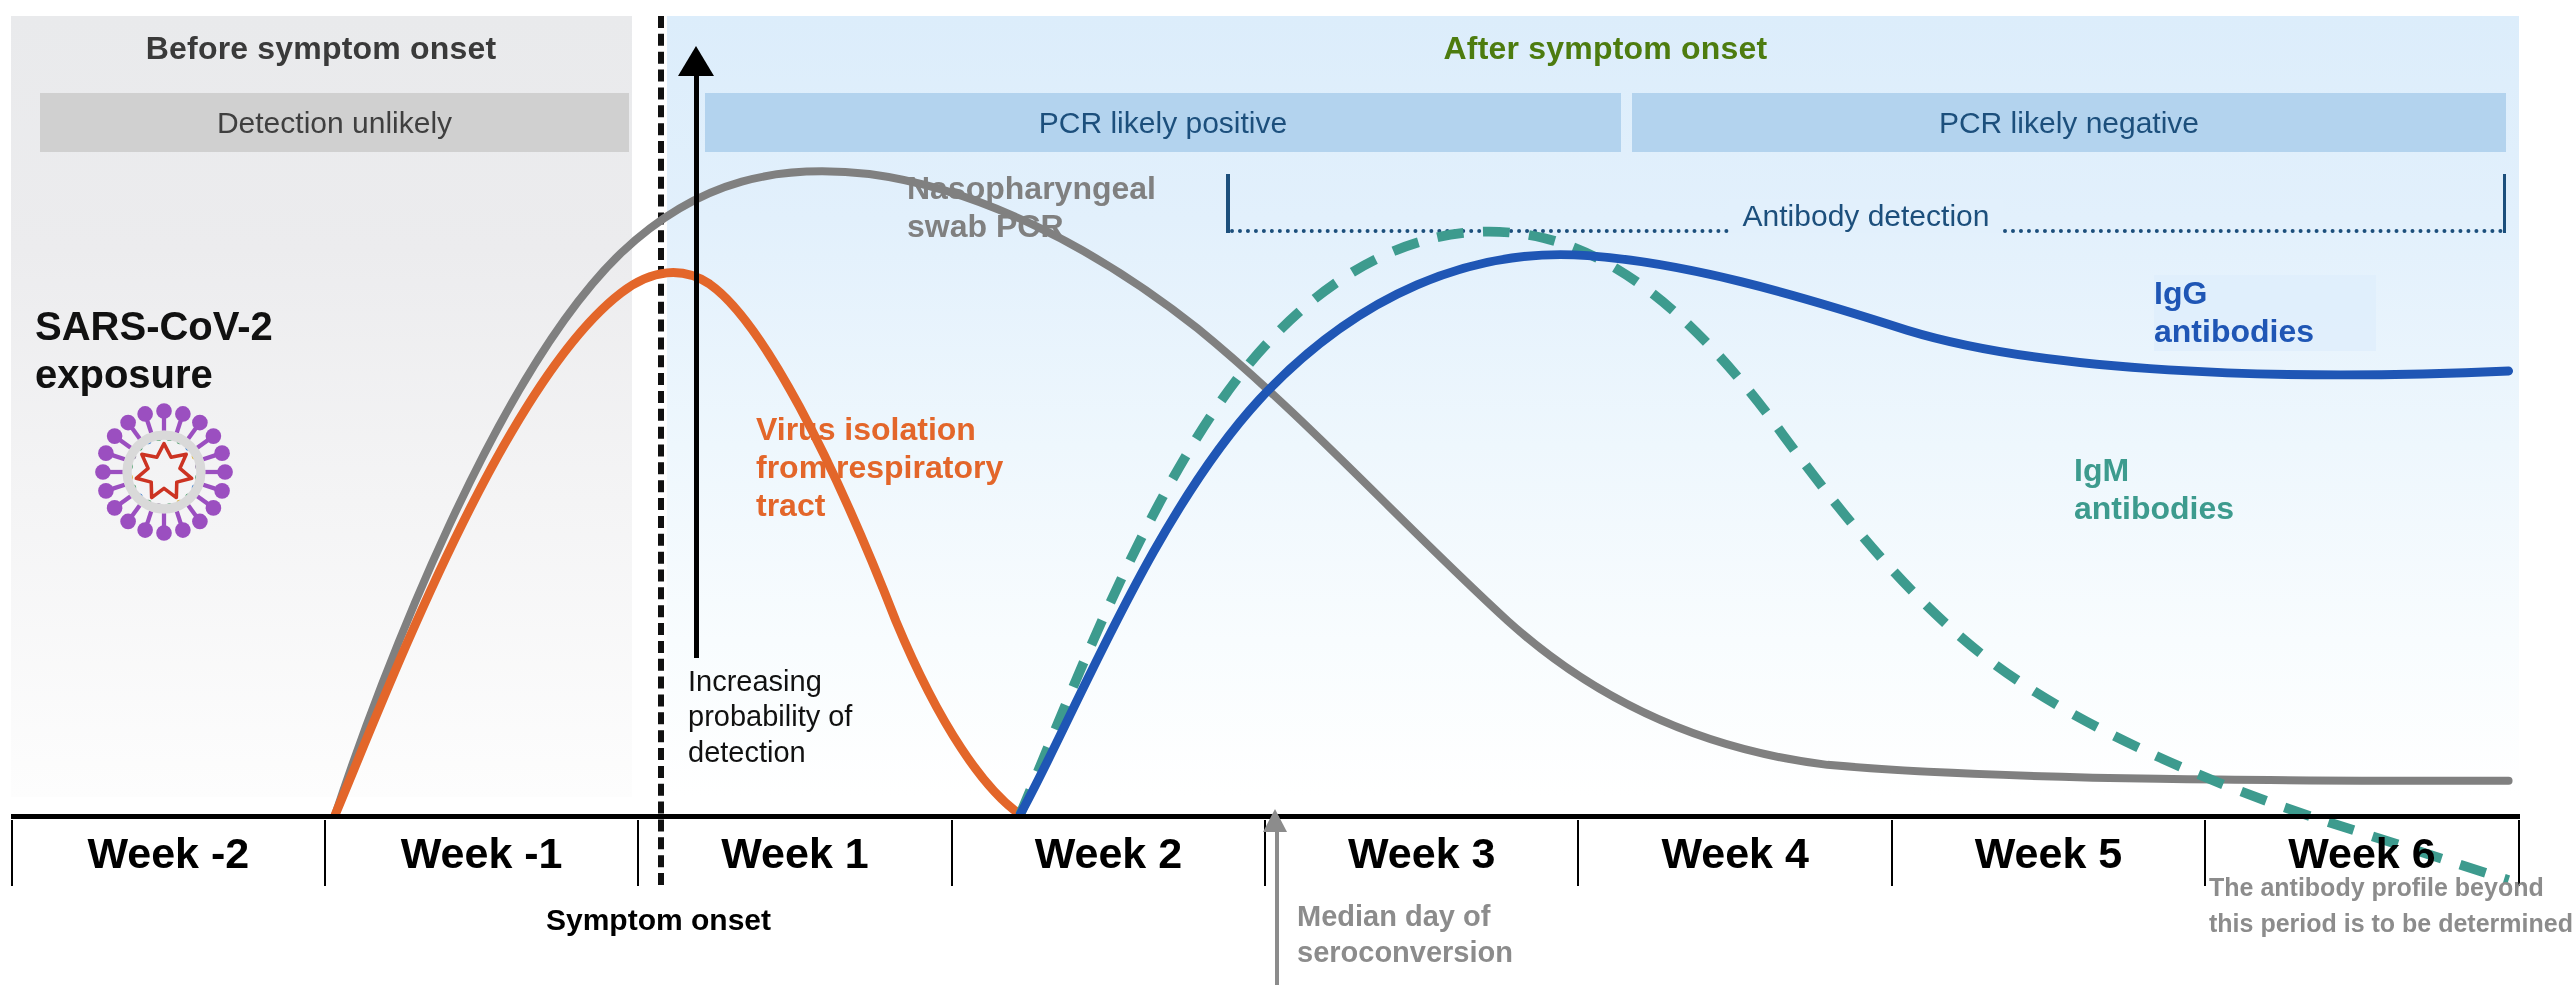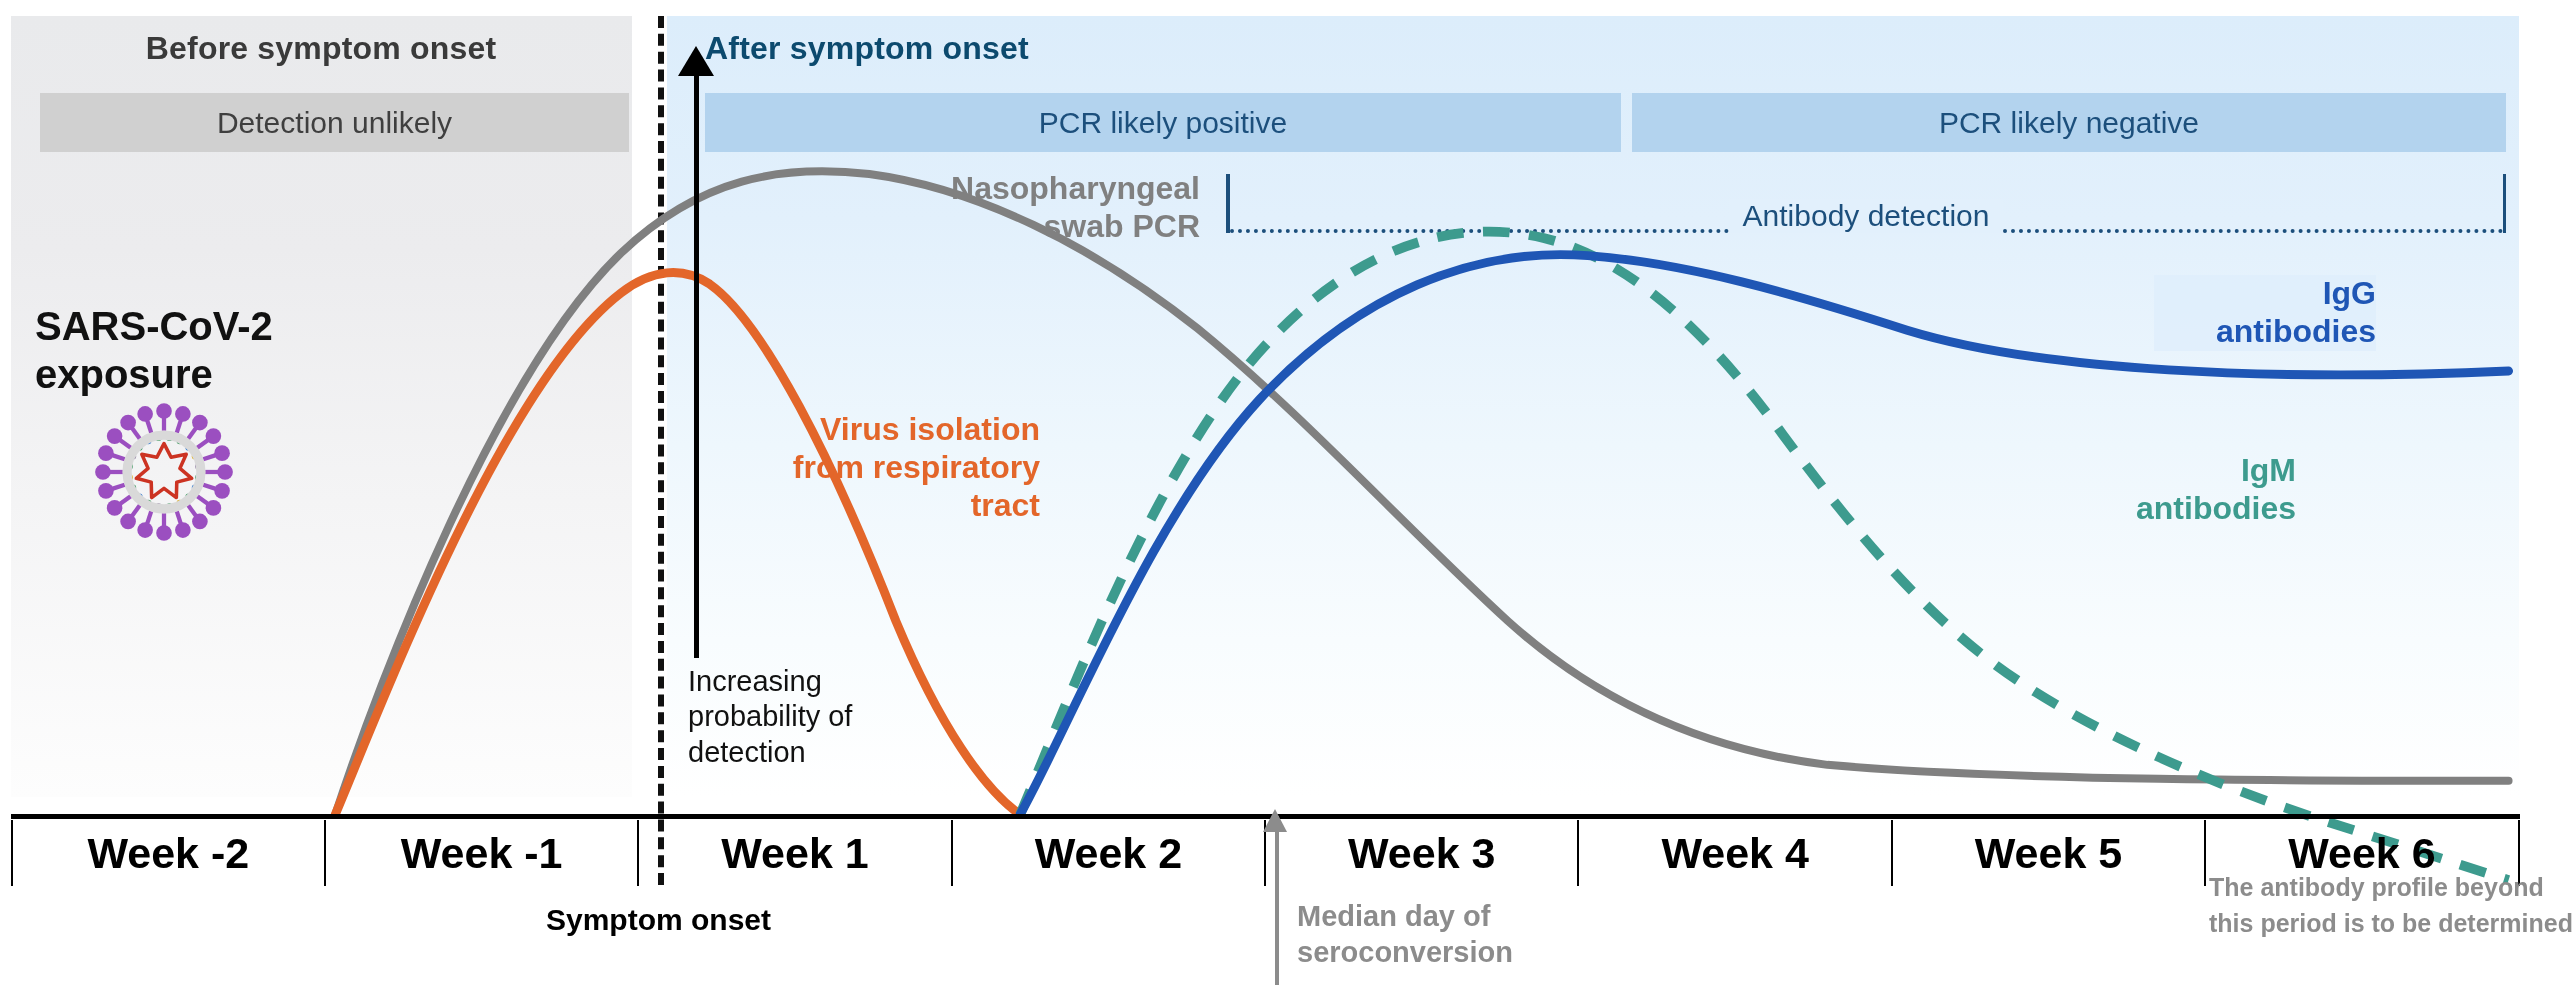--- a/index.html
+++ b/index.html
@@ -10,22 +10,22 @@
 
   
   .panel-before{position:absolute;left:10.6px;top:16px;width:621px;height:781px;
       background:linear-gradient(180deg,#e9eaec 0%,#ececee 30%,#f4f4f5 62%,#fdfdfd 100%);}
   .panel-after{position:absolute;left:667px;top:16px;width:1852px;height:781px;
       background:linear-gradient(180deg,#dcedfb 0%,#e2f0fc 26%,#eef7fd 55%,#f8fcfe 80%,#ffffff 100%);}
 
   
   .hdr-before{position:absolute;left:10.6px;top:30px;width:621px;text-align:center;
       font-weight:bold;font-size:32px;color:#3a3a3a;letter-spacing:0.2px;}
-  .hdr-after{position:absolute;left:705px;top:30px;width:1801px;
-      font-weight:bold;font-size:32px;color:#0c4a6e;letter-spacing:0.2px;}
+  .hdr-after{position:absolute;left:705px;top:30px;width:1801px;text-align:center;
+      font-weight:bold;font-size:32px;color:#4d7c0f;letter-spacing:0.2px;}
 
   
   .bar{position:absolute;display:flex;align-items:center;justify-content:center;
        font-size:30px;}
   .bar-detection{left:40px;top:93px;width:589px;height:59px;background:#d0d0d0;color:#3f3f3f;}
   .bar-pcr-pos{left:705px;top:93px;width:916px;height:59px;background:#b3d3ee;color:#1c4f7c;}
   .bar-pcr-neg{left:1632px;top:93px;width:874px;height:59px;background:#b3d3ee;color:#1c4f7c;}
 
   
   .onset-line{position:absolute;left:658px;top:16px;width:0;height:869px;
@@ -41,21 +41,21 @@
 
   
   .ab-bracket{position:absolute;left:1226px;top:174px;width:1280px;height:59px;
       display:flex;align-items:flex-end;}
   .ab-end{width:3.5px;height:59px;background:#1c4f7c;flex:0 0 auto;}
   .ab-dots{flex:1 1 auto;height:0;border-top:4.4px dotted #1c4f7c;}
   .ab-text{flex:0 0 auto;padding:0 14px;font-size:30px;color:#1c4f7c;
       background:rgba(226,240,252,.85);white-space:nowrap;}
 
   
-  .lbl{position:absolute;text-align:right;line-height:1.18;}
+  .lbl{position:absolute;text-align:left;line-height:1.18;}
   .lbl-naso{left:907px;top:170px;width:293px;font-size:32px;font-weight:bold;color:#808080;}
   .lbl-virus{left:756px;top:397px;width:284px;font-size:32px;font-weight:bold;color:#E3662A;margin-top:14px;}
   .lbl-igg{left:2154px;top:275px;width:222px;font-size:32px;font-weight:bold;color:#1F56B5;
       background:rgba(223,238,251,.8);}
   .lbl-igm{left:2074px;top:452px;width:222px;font-size:32px;font-weight:bold;color:#3D9B8E;}
 
   
   .lbl-exposure{position:absolute;left:35px;top:302px;width:248px;text-align:left;
       font-size:40px;font-weight:bold;color:#111;line-height:1.2;}
   .virus-icon{position:absolute;left:93px;top:401px;width:142px;height:142px;}

